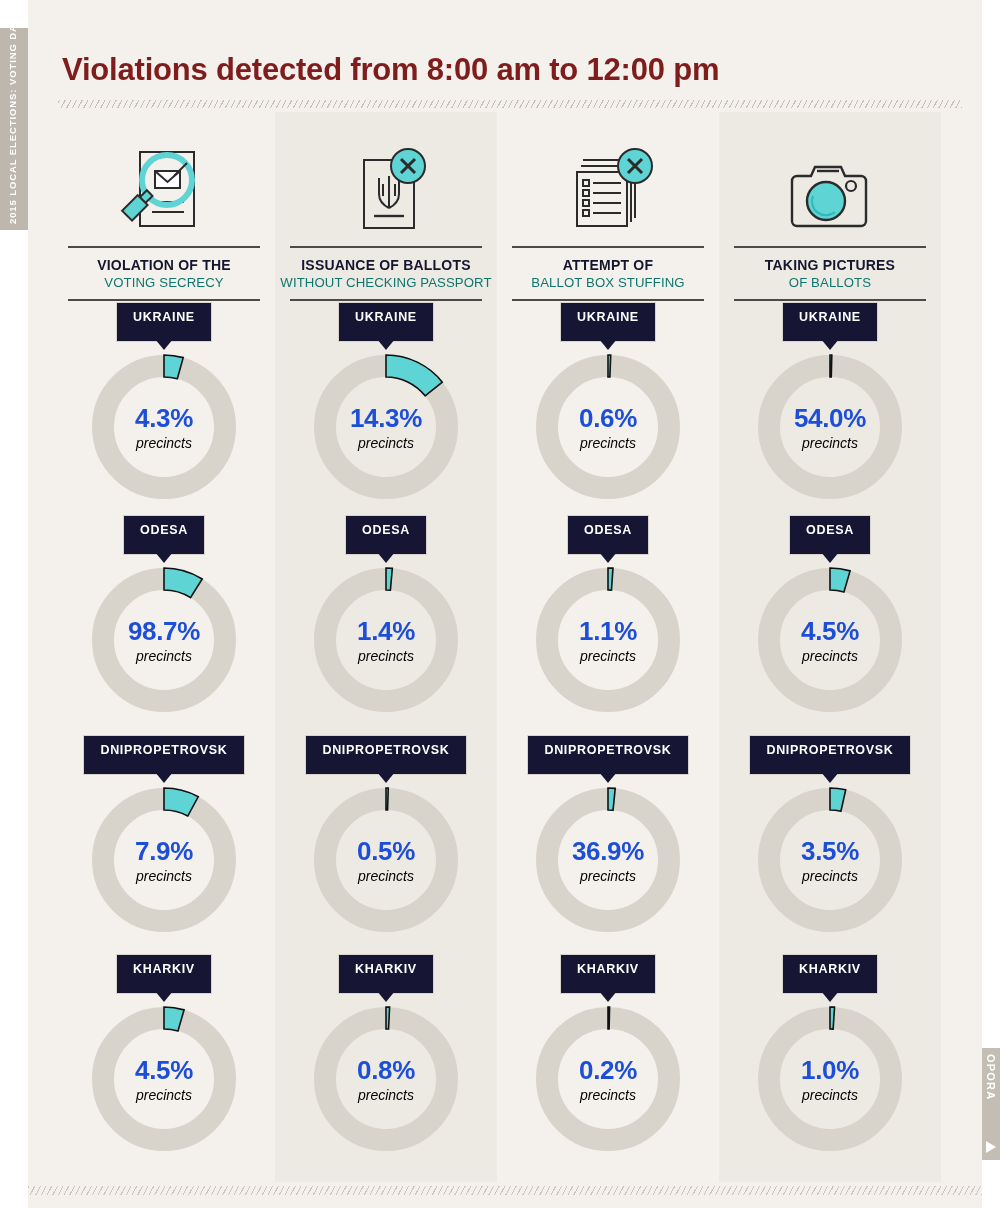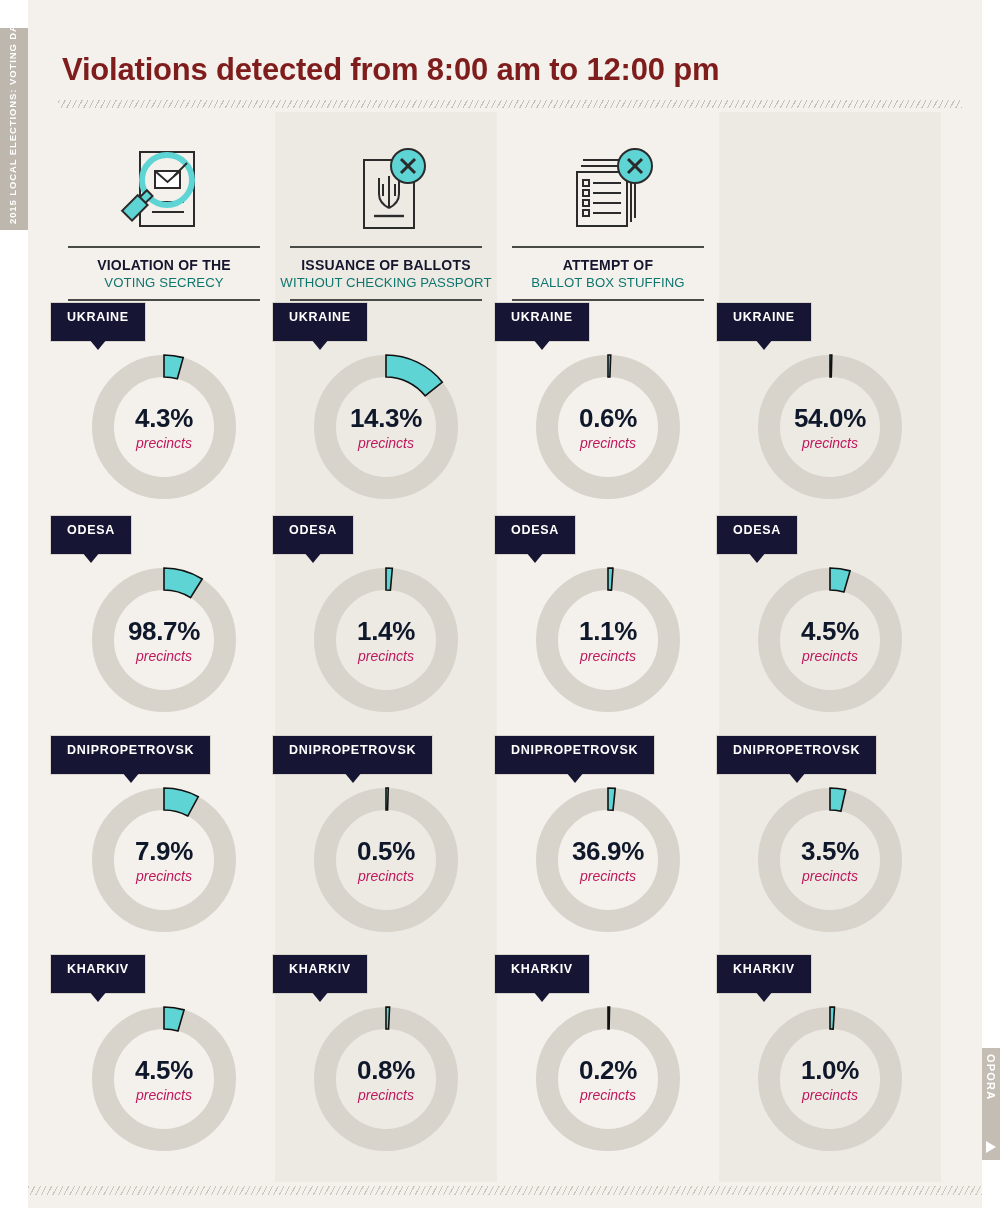--- a/index.html
+++ b/index.html
@@ -186,21 +186,21 @@
 
   
   .cell {
     position: absolute;
     width: 222px;
   }
   .badge-wrap {
     position: relative;
     height: 34px;
     display: flex;
-    justify-content: flex-start;
+    justify-content: center;
   }
   .badge {
     position: relative;
     background: #161634;
     color: #ffffff;
     font-size: 12.5px;
     font-weight: bold;
     letter-spacing: 0.7px;
     padding: 6px 14px 6px 14px;
     box-shadow: 0 0 0 2px #161634, 0 0 0 3px #d9d4cb;
@@ -231,28 +231,28 @@
     left: 0; top: 0;
     width: 164px; height: 164px;
     display: flex;
     flex-direction: column;
     align-items: center;
     justify-content: center;
   }
   .pct {
     font-size: 26px;
     font-weight: bold;
-    color: #0f172a;
+    color: #1d4ed8;
     letter-spacing: -0.3px;
     line-height: 1;
   }
   .sub {
     font-size: 14px;
     font-style: italic;
-    color: #be185d;
+    color: #000000;
     margin-top: 5px;
     line-height: 1;
   }
 </style>
 </head>
 <body>
 
 <div class="page">
 
   <div class="gutter-left"></div>
@@ -347,20 +347,35 @@
       <circle cx="74" cy="20" r="17" fill="#5ed4d4" stroke="#2b2b2b" stroke-width="2"></circle>
       <line x1="67" y1="13" x2="81" y2="27" stroke="#2b2b2b" stroke-width="3"></line>
       <line x1="81" y1="13" x2="67" y2="27" stroke="#2b2b2b" stroke-width="3"></line>
     </svg>
         </div>
         <div class="cat-rule"></div>
         <div class="cat-line1">ISSUANCE OF BALLOTS</div>
         <div class="cat-line2">WITHOUT CHECKING PASSPORT</div>
         <div class="cat-rule2"></div>
       </div>
+      <div class="cat" style="left: 719px; top: 134px;">
+        <div class="cat-icon">
+          <svg width="110" height="92" viewBox="0 0 110 92">
+    <path d="M22 30 h14 l4 -9 h26 l4 9 h16 a5 5 0 0 1 5 5 v40 a5 5 0 0 1 -5 5 h-64 a5 5 0 0 1 -5 -5 v-40 a5 5 0 0 1 5 -5 z" fill="none" stroke="#2b2b2b" stroke-width="2.4"></path>
+    <line x1="42" y1="25" x2="64" y2="25" stroke="#2b2b2b" stroke-width="2.4"></line>
+    <circle cx="51" cy="55" r="19" fill="#5ed4d4" stroke="#2b2b2b" stroke-width="2.4"></circle>
+    <path d="M38 50 a14 14 0 0 0 22 16" fill="none" stroke="#2fb9b9" stroke-width="2"></path>
+    <circle cx="76" cy="40" r="5" fill="none" stroke="#2b2b2b" stroke-width="2.2"></circle>
+  </svg>
+        </div>
+        <div class="cat-rule"></div>
+        <div class="cat-line1">TAKING PICTURES</div>
+        <div class="cat-line2">OF BALLOTS</div>
+        <div class="cat-rule2"></div>
+      </div>
       <div class="cell" style="left: 53px; top: 305px;">
         <div class="badge-wrap">
          <div class="badge">UKRAINE</div>
        </div>
        <div class="donut-wrap">
          <div class="donut">
            <svg width="164" height="164" viewBox="0 0 164 164">
              <circle cx="82" cy="82" r="61" fill="none" stroke="#d9d4cb" stroke-width="22"></circle>
              <path d="M 82 10 A 72 72 0 0 1 101.21694323106705 12.6118951631193 L 95.34509946601878 33.81381608549952 A 50 50 0 0 0 82 32 Z" fill="#5ed4d4" stroke="#111" stroke-width="1.6" stroke-linejoin="miter"></path>
            </svg>

